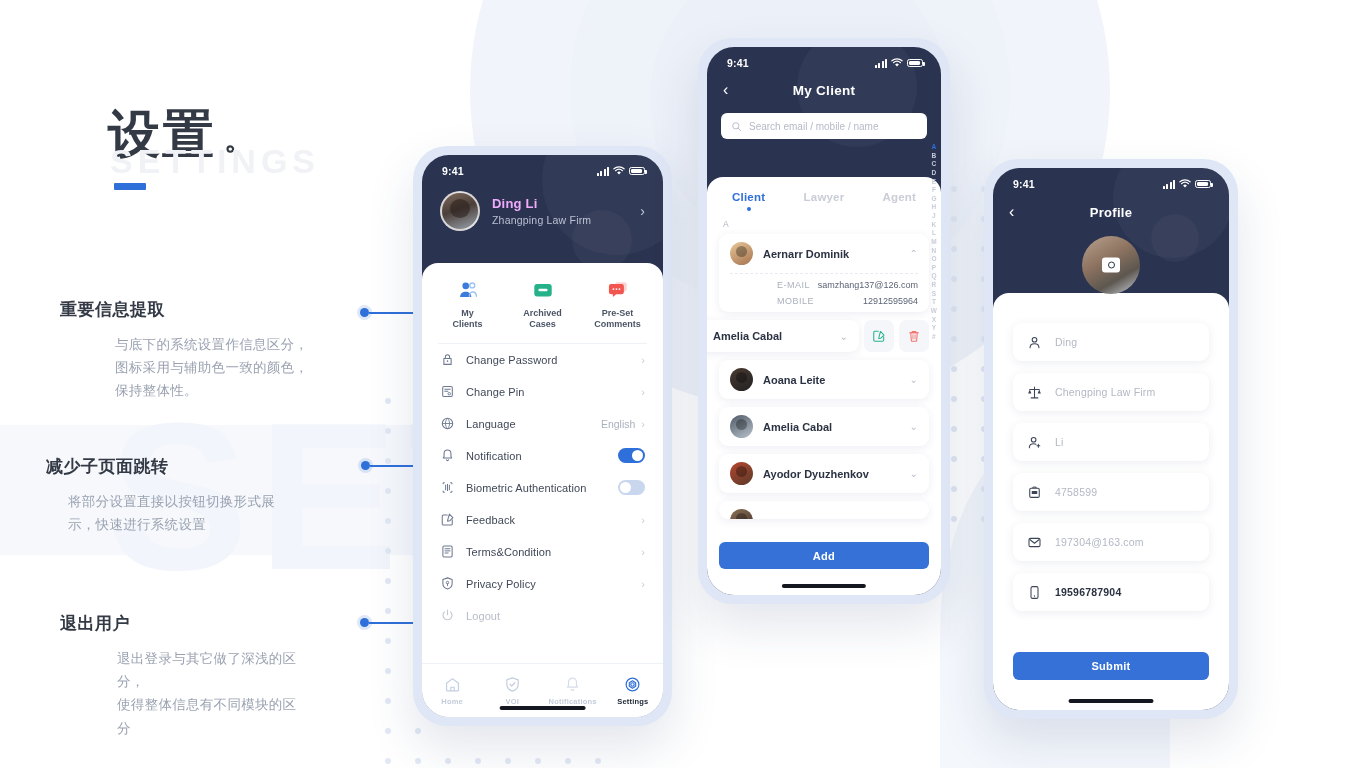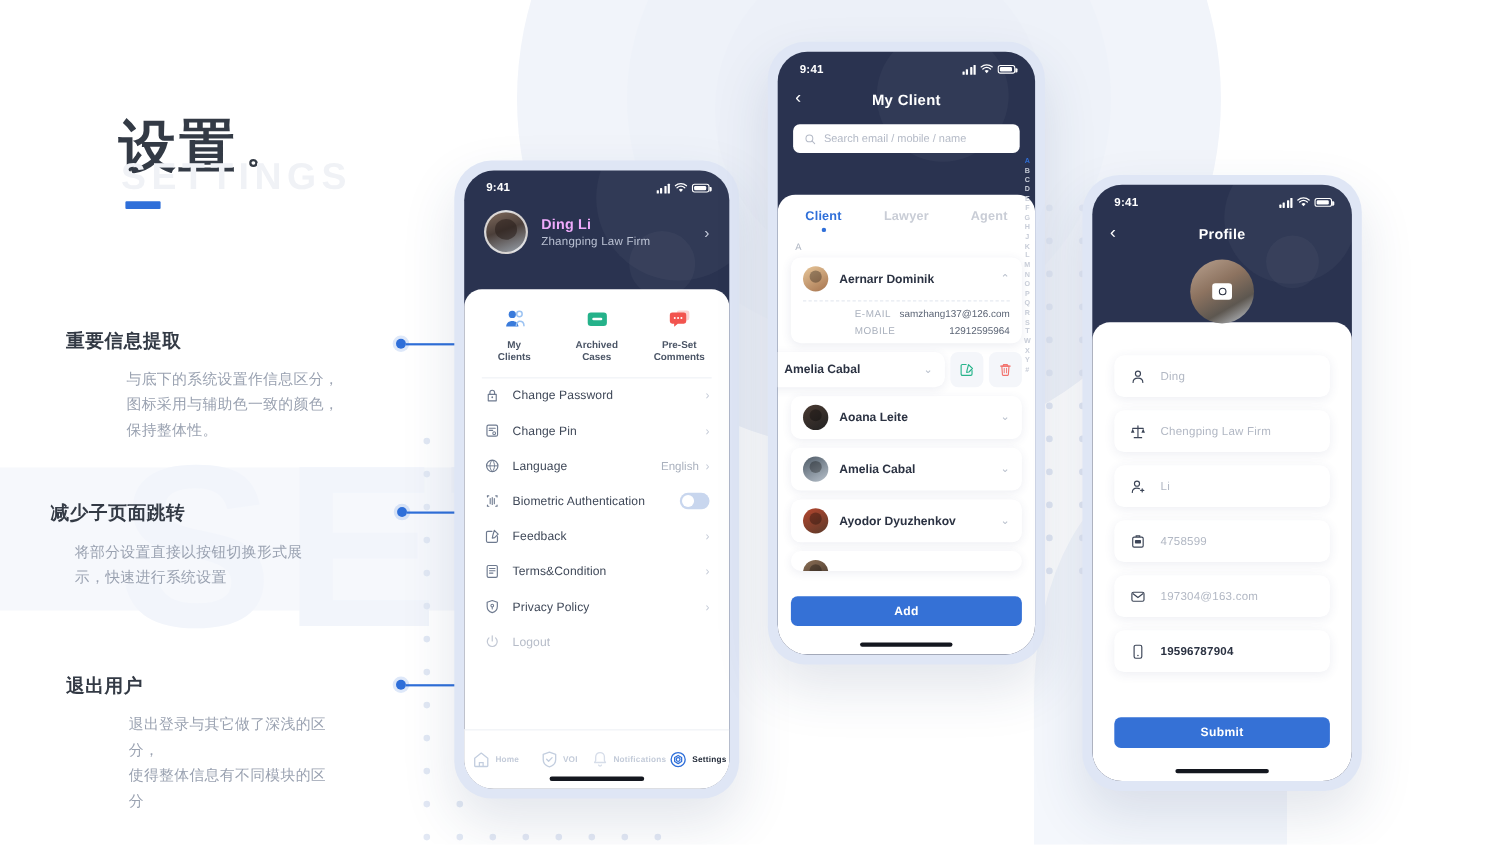--- a/index.html
+++ b/index.html
@@ -135,21 +135,21 @@
   .srow .s-chev { color:#c6ccd8; font-size:11px;}
   .srow.muted .s-lab { color:#b6bcc8; }
 
   .toggle { width:27px; height:15px; border-radius:9px; position:relative; flex:none;}
   .toggle i { position:absolute; top:2px; width:11px; height:11px; border-radius:50%; background:#fff;}
   .toggle.on { background:#2f6fd9; } .toggle.on i { right:2px; }
   .toggle.off { background:#c8d6ee; } .toggle.off i { left:2px; }
 
   .tabbar { position:absolute; left:0; right:0; bottom:0; height:54px;
             border-top:1px solid #eef1f6; display:flex; background:#fff;}
-  .tabbar .tb { flex:1; display:flex; flex-direction:row; align-items:center; justify-content:center; gap:4px;}
+  .tabbar .tb { flex:1; display:flex; flex-direction:column; align-items:center; justify-content:center; gap:4px;}
   .tb-lab { font-size:7.5px; font-weight:700; color:#c3cbd9; letter-spacing:.2px;}
   .tb.active .tb-lab { color:#222a38; }
 
   
   #phone-client { left: 698px; top: 38px; width: 252px; height: 566px; }
   .cl-title { height:34px; display:flex; align-items:center; justify-content:center; position:relative; color:#fff;}
   .cl-title .back { position:absolute; left:16px; font-size:16px; font-weight:300; line-height:1;}
   .cl-title span.t { font-size:13.5px; font-weight:700; letter-spacing:.3px;}
   .searchbox {
     margin: 6px 14px 14px 14px; height:26px; background:#fff; border-radius:6px;
@@ -428,20 +428,32 @@
                   <path d="M3.7 12h16.6M12 3.7c2.2 2.3 3.3 5.2 3.3 8.3S14.2 18 12 20.3C9.8 18 8.7 15.1 8.7 12S9.8 6 12 3.7z" fill="none" stroke="#6e7a8f" stroke-width="1.4"></path>
                 </svg>
               </span>
               <span class="s-lab">Language</span>
               <span class="s-val">English</span>
               <span class="s-chev">›</span>
             </div>
             <div class="srow">
               <span class="s-ico">
                 <svg width="15" height="15" viewBox="0 0 24 24">
+                  <path d="M12 3.2a5.5 5.5 0 0 1 5.5 5.5v5l1.3 2.4H5.2l1.3-2.4v-5A5.5 5.5 0 0 1 12 3.2z" fill="none" stroke="#6e7a8f" stroke-width="1.7" stroke-linejoin="round"></path>
+                  <path d="M10.3 19a1.8 1.8 0 0 0 3.4 0" fill="none" stroke="#6e7a8f" stroke-width="1.7" stroke-linecap="round"></path>
+                </svg>
+              </span>
+              <span class="s-lab">Notification</span>
+              <span class="toggle on">
+                <i></i>
+              </span>
+            </div>
+            <div class="srow">
+              <span class="s-ico">
+                <svg width="15" height="15" viewBox="0 0 24 24">
                   <path d="M5 6.2V4.4h2M19 6.2V4.4h-2M5 17.8v1.8h2M19 17.8v1.8h-2" fill="none" stroke="#6e7a8f" stroke-width="1.6" stroke-linecap="round"></path>
                   <path d="M9 8.2v7.6M12 7v10M15 8.2v7.6" stroke="#6e7a8f" stroke-width="1.6" stroke-linecap="round"></path>
                 </svg>
               </span>
               <span class="s-lab">Biometric Authentication</span>
               <span class="toggle off">
                 <i></i>
               </span>
             </div>
             <div class="srow">

